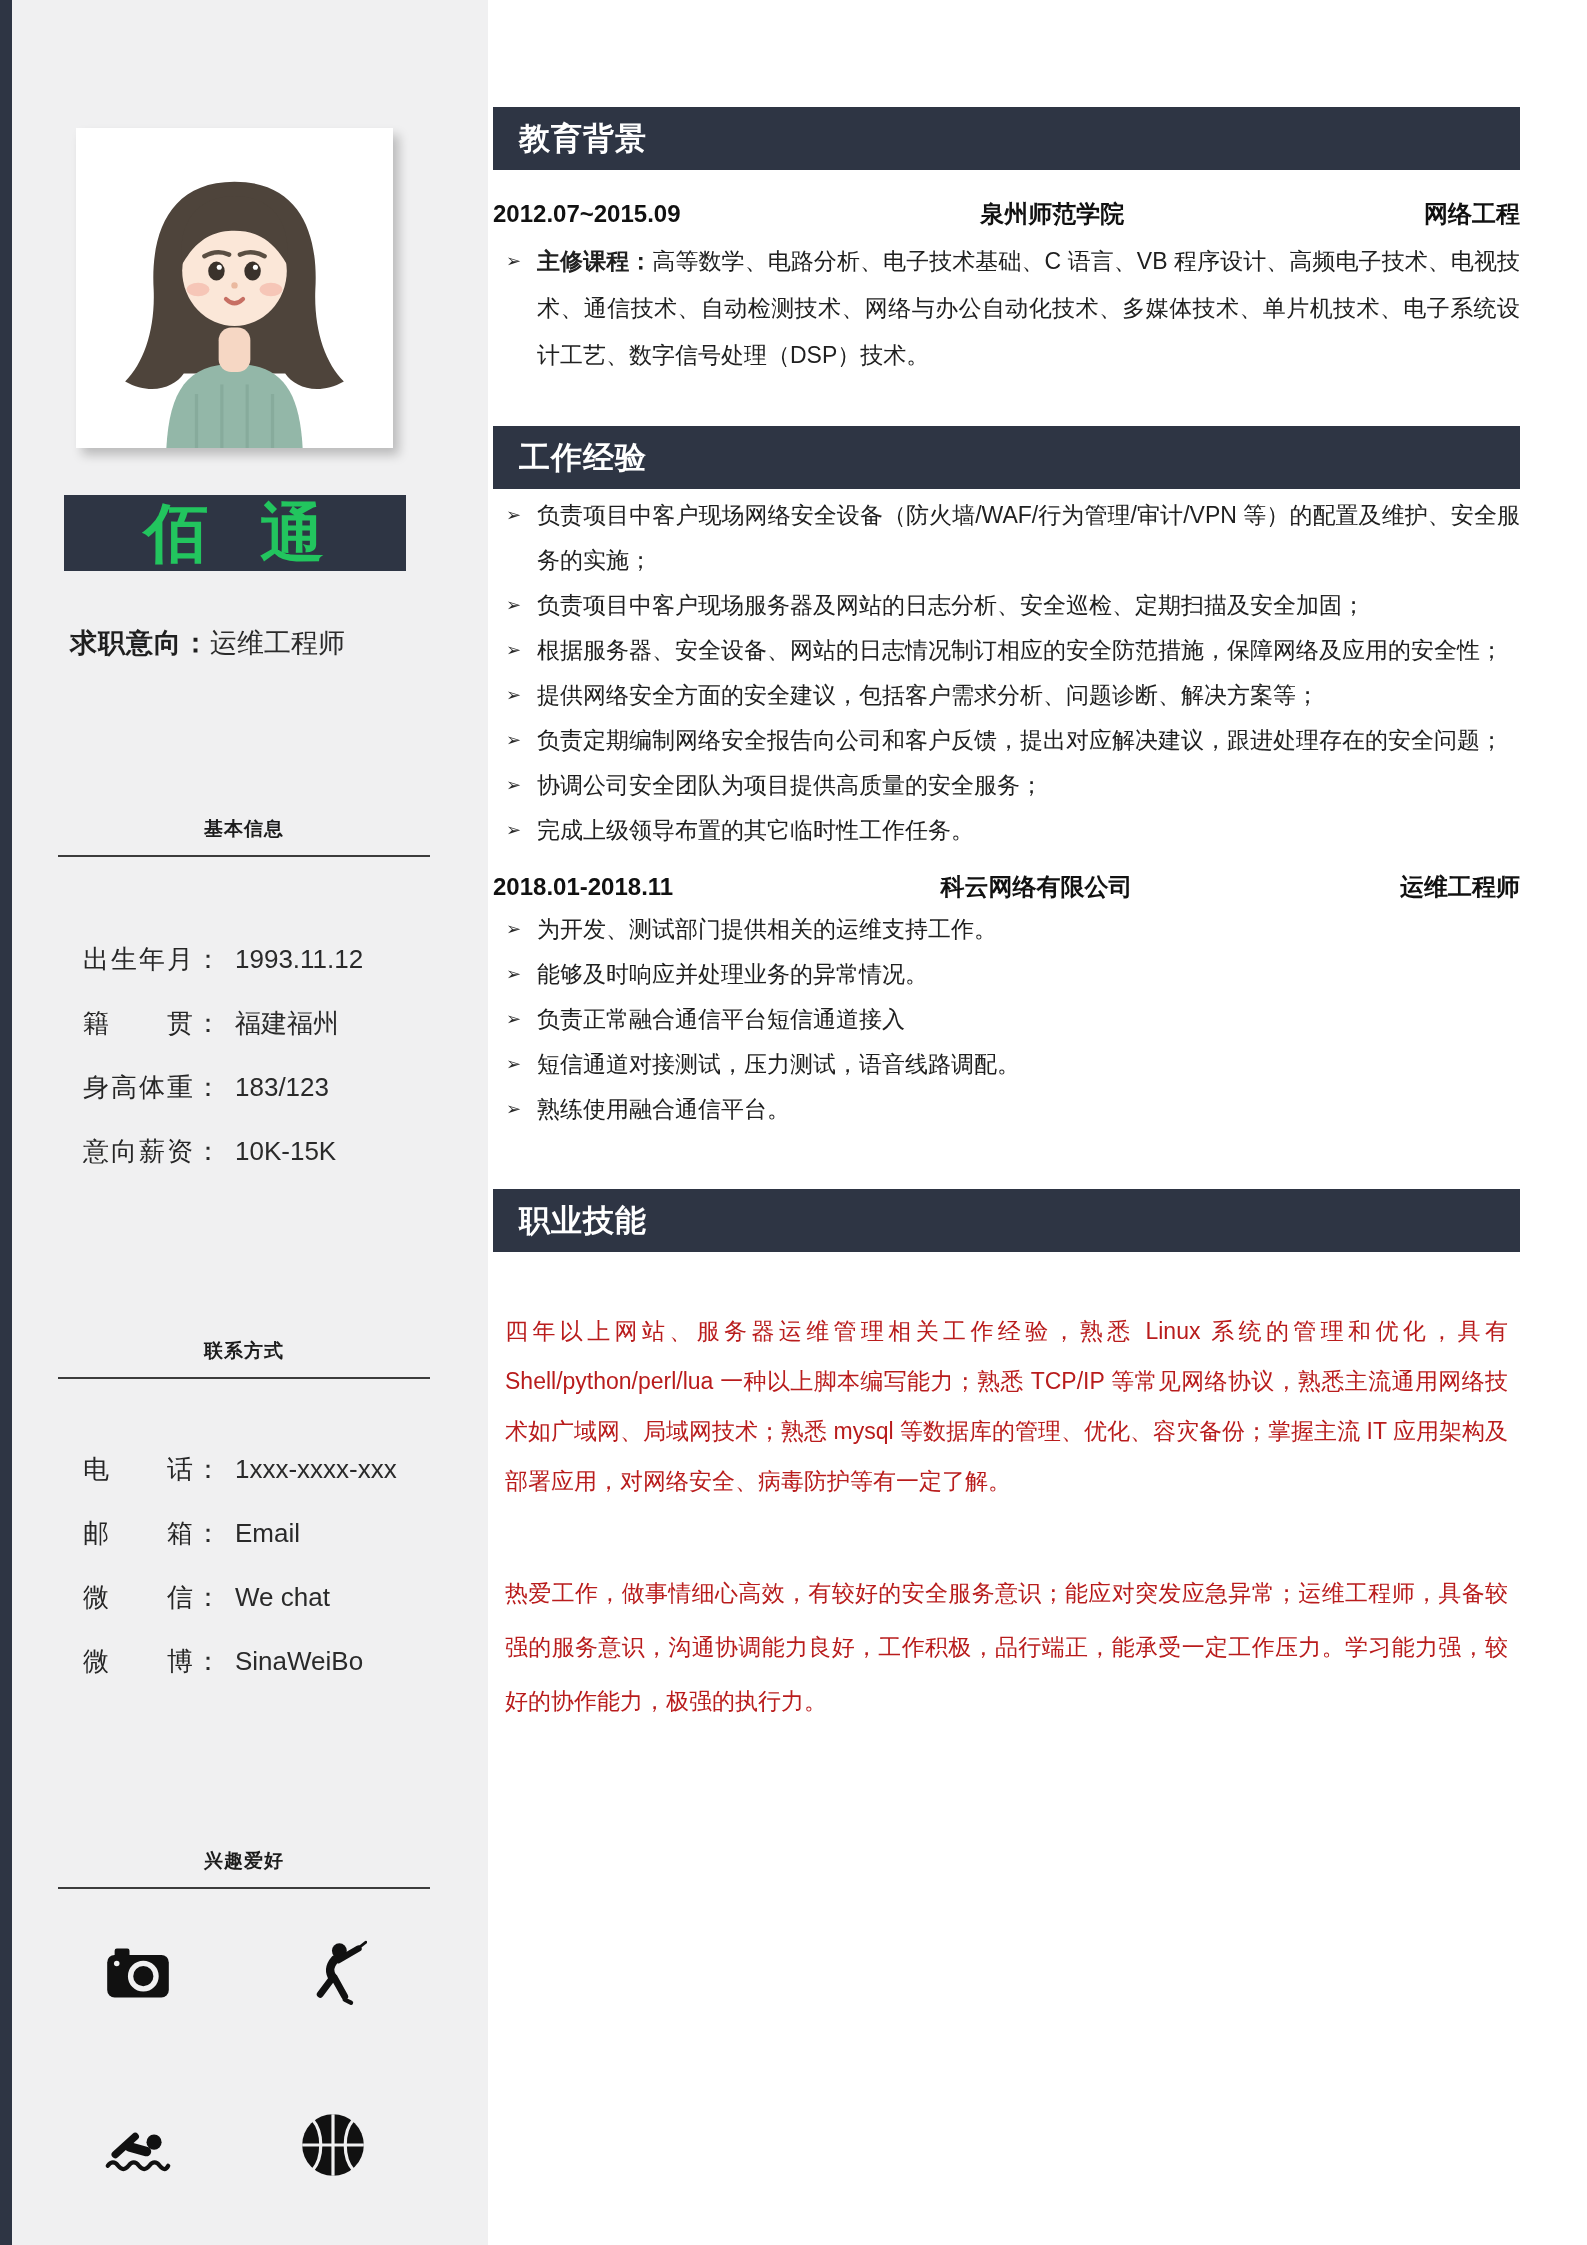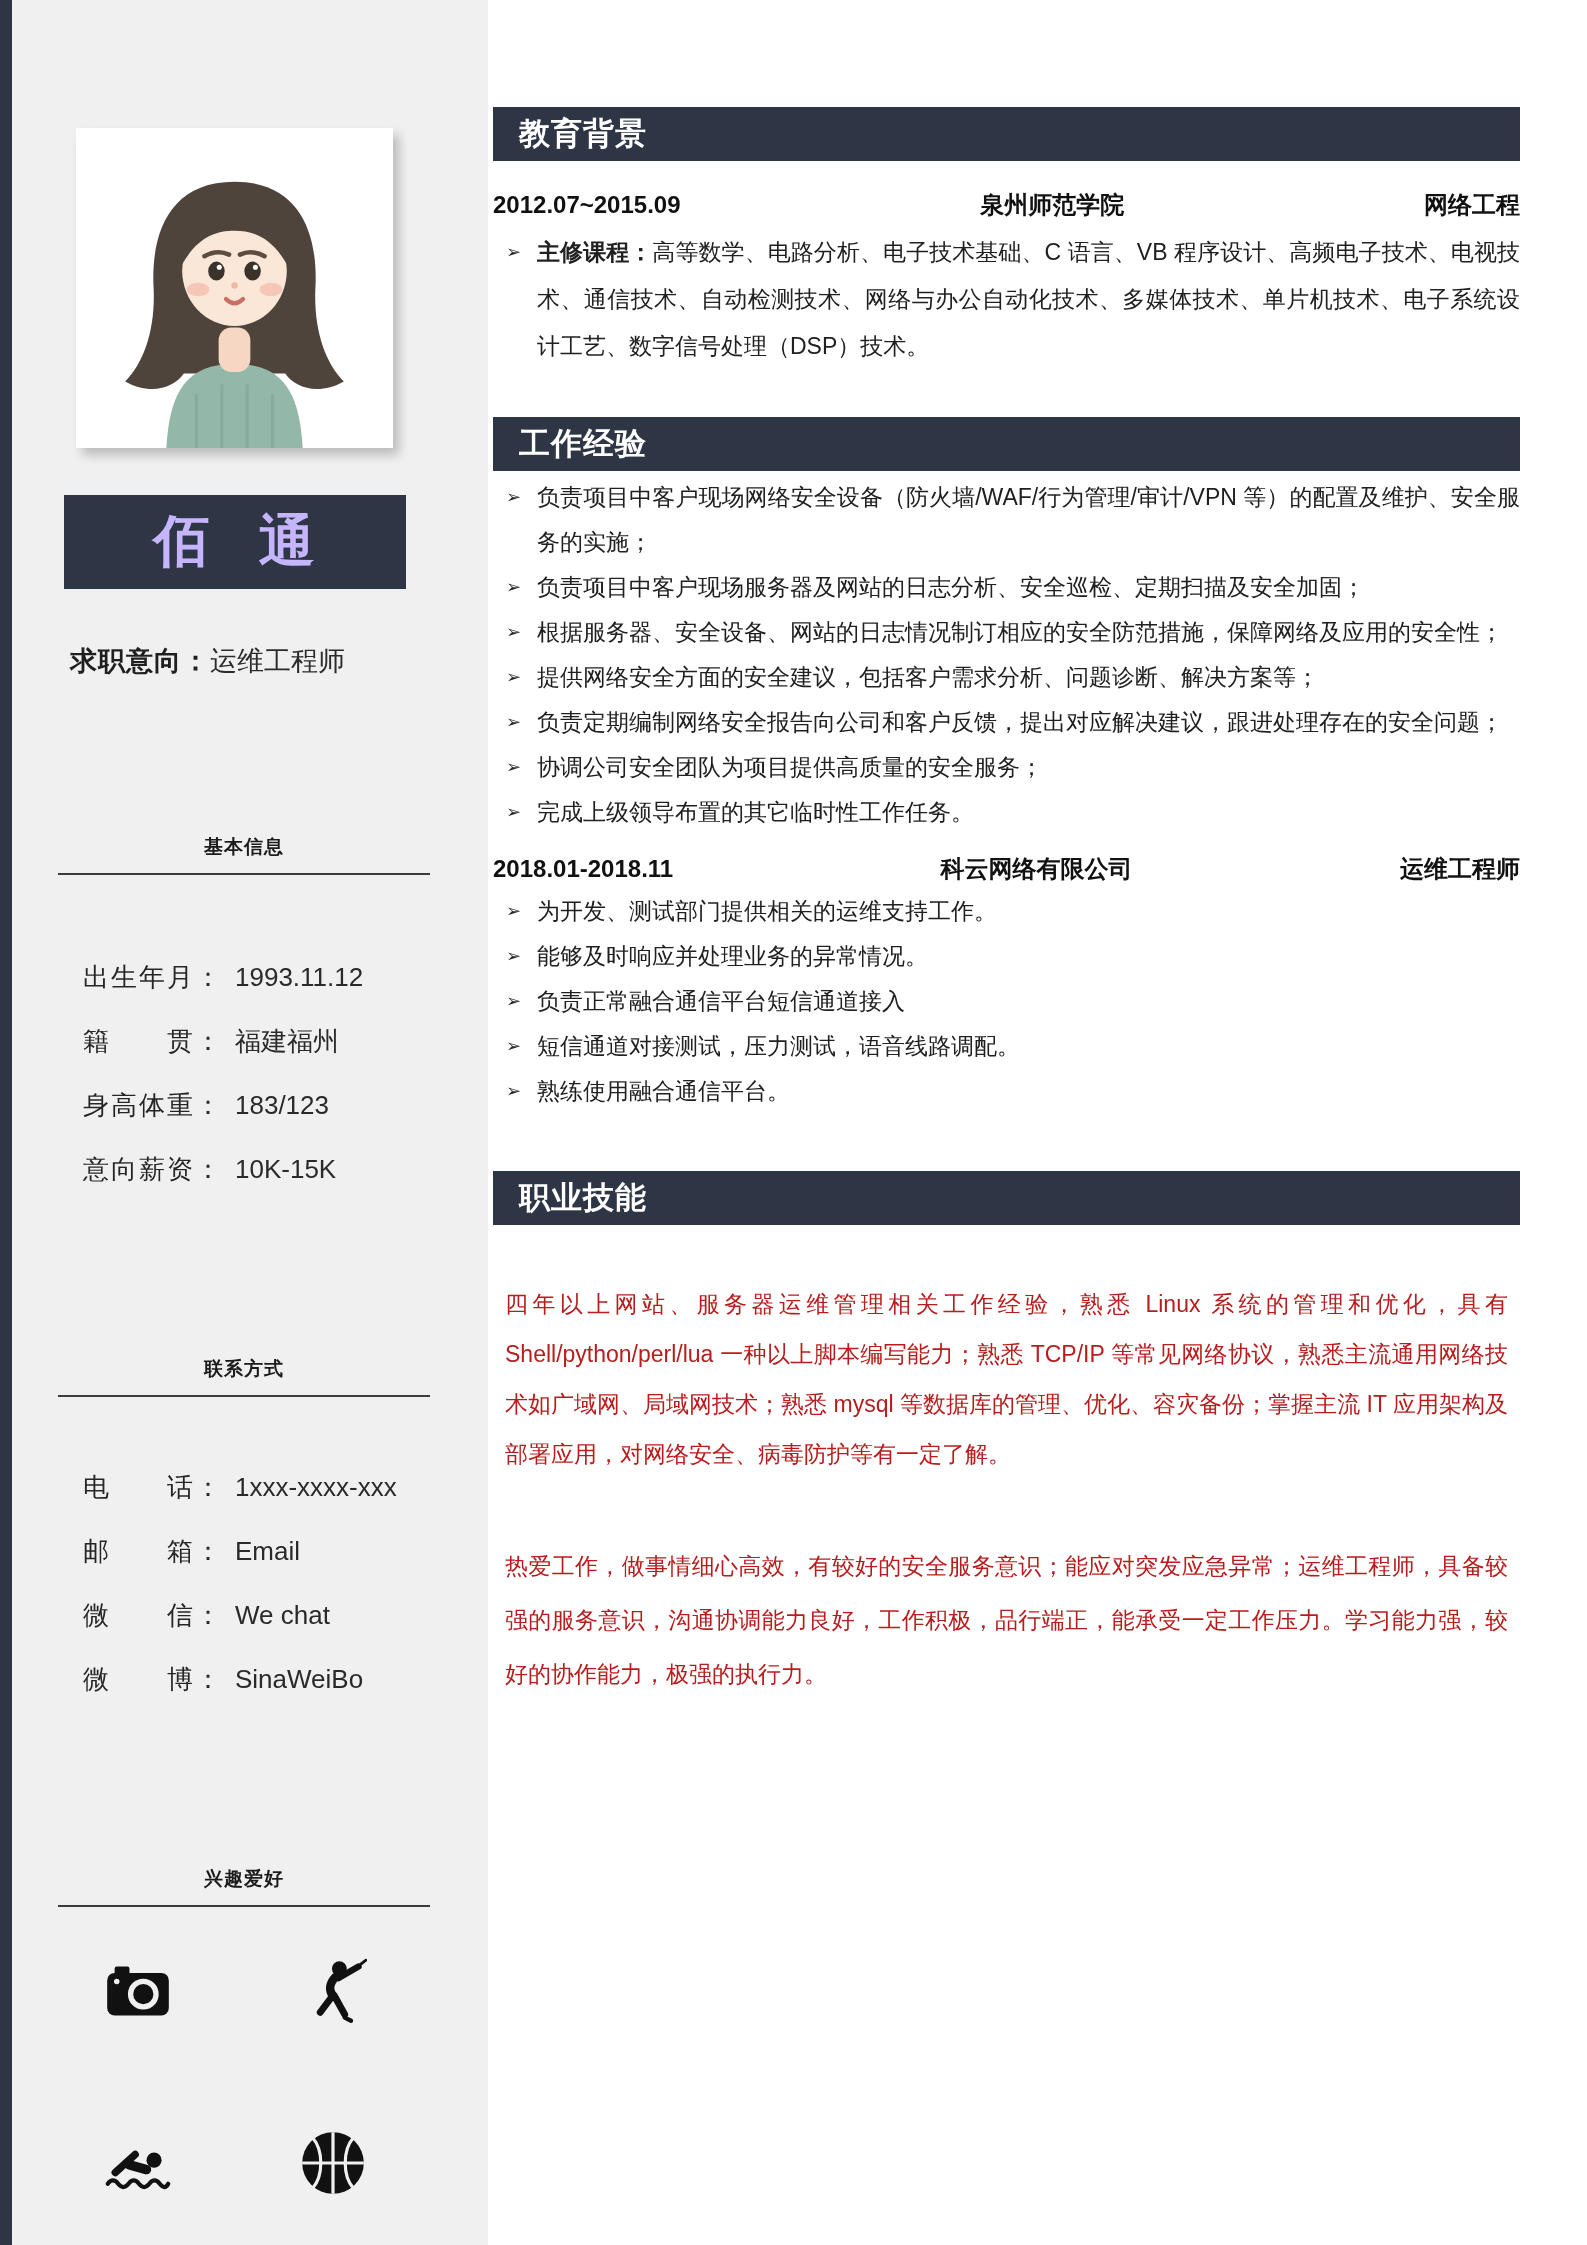--- a/index.html
+++ b/index.html
@@ -12,23 +12,23 @@
   .edge-strip{position:absolute;left:0;top:0;width:12px;height:100%;background:#2e3544;z-index:3;}
 
   
   .sidebar{box-sizing:border-box;width:488px;height:100%;background:#f0f0f1;flex:0 0 auto;}
   .photo-frame{
     margin:128px 0 0 76px;width:317px;height:320px;background:#ffffff;
     box-shadow:6px 7px 10px rgba(0,0,0,.22);overflow:hidden;
   }
   .photo-frame svg{display:block;width:100%;height:100%;}
   .name-box{
-    margin:47px 0 0 64px;width:342px;height:94px;background:#2e3544;
+    margin:47px 0 0 64px;width:342px;height:76px;background:#2e3544;
     display:flex;align-items:center;justify-content:center;
-    color:#c4b5fd;font-size:56px;font-weight:bold;word-spacing:30px;letter-spacing:2px;
+    color:#22c55e;font-size:64px;font-weight:bold;word-spacing:30px;letter-spacing:2px;
   }
   .objective{margin:54px 0 0 70px;font-size:27px;}
   .objective b{letter-spacing:1px;}
   .objective span{color:#2b2b2b;}
   .side-heading{margin-top:150px;text-align:center;font-size:19px;font-weight:bold;color:#1c1c1c;letter-spacing:1px;line-height:36px;}
   .side-rule{width:372px;height:2px;background:#3c3c3c;margin:8px auto 0;}
   .info-list{margin:70px 0 0 83px;padding:0;list-style:none;}
   .info-list.contact{margin-top:58px;}
   .info-row{height:64px;display:flex;align-items:center;font-size:26px;color:#2a2a2a;}
   .info-label{display:inline-block;width:110px;text-align:justify;text-align-last:justify;color:#262626;}
@@ -37,21 +37,21 @@
   .hobby-grid{
     margin-top:48px;padding:0 58px 0 40px;display:grid;
     grid-template-columns:1fr 1fr;row-gap:100px;justify-items:center;
   }
   .hobby{width:72px;height:72px;display:flex;align-items:center;justify-content:center;}
   .hobby svg{width:68px;height:68px;}
 
   
   .main{box-sizing:border-box;flex:1;padding:107px 67px 0 5px;background:#ffffff;}
   .section-bar{
-    height:54px;background:#2e3544;color:#ffffff;display:flex;align-items:center;
+    height:63px;background:#2e3544;color:#ffffff;display:flex;align-items:center;
     padding-left:26px;box-sizing:border-box;font-size:31px;font-weight:bold;letter-spacing:1px;
   }
   .head-row{display:flex;justify-content:space-between;align-items:baseline;font-size:24px;font-weight:bold;color:#111;}
   .head-row.edu{margin-top:28px;}
   .head-row.job1{margin-top:42px;}
   .head-row.job2{margin-top:18px;gap:36px;}
   .bullets{margin-top:8px;}
   .bullets.tight{margin-top:4px;}
   .bullet{display:flex;font-size:23px;line-height:45px;color:#202020;}
   .bullet .mk{flex:0 0 44px;box-sizing:border-box;padding-left:13px;font-size:18px;color:#2a2a2a;}

